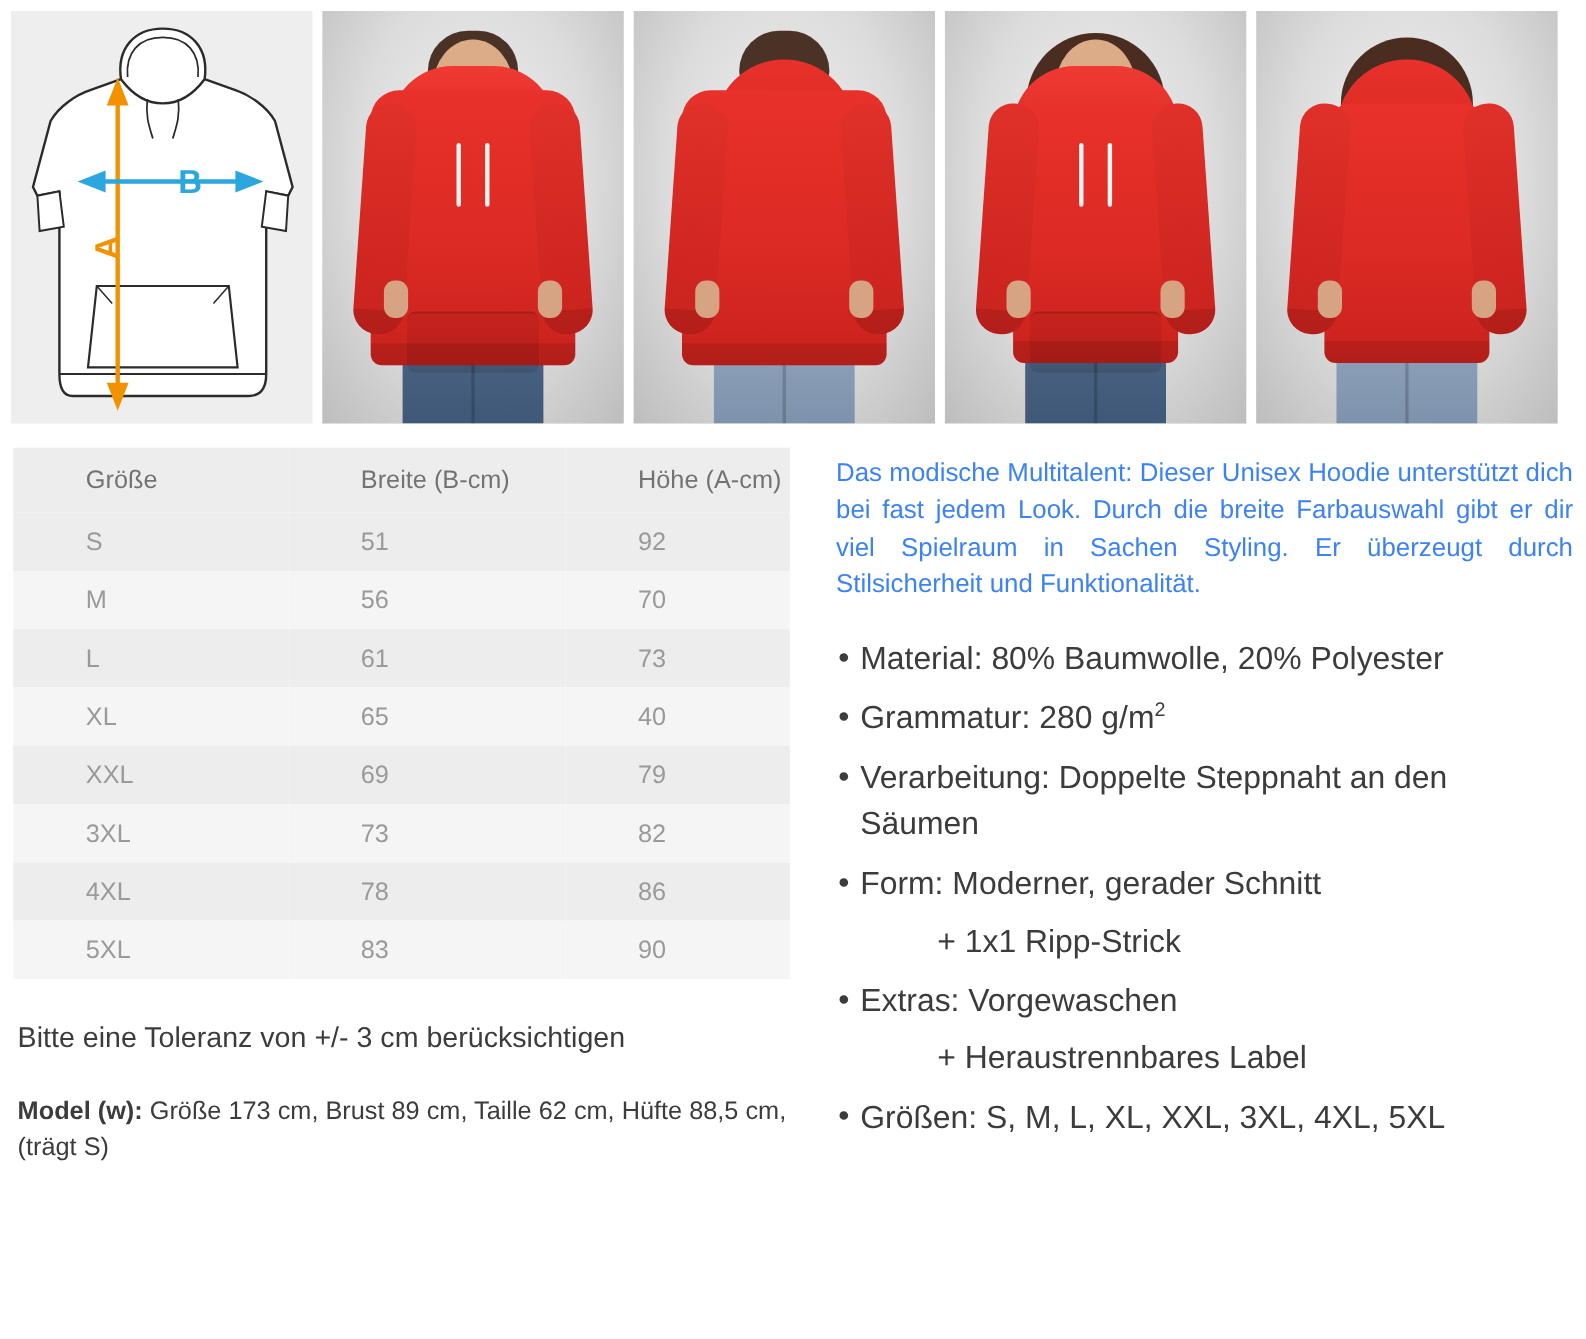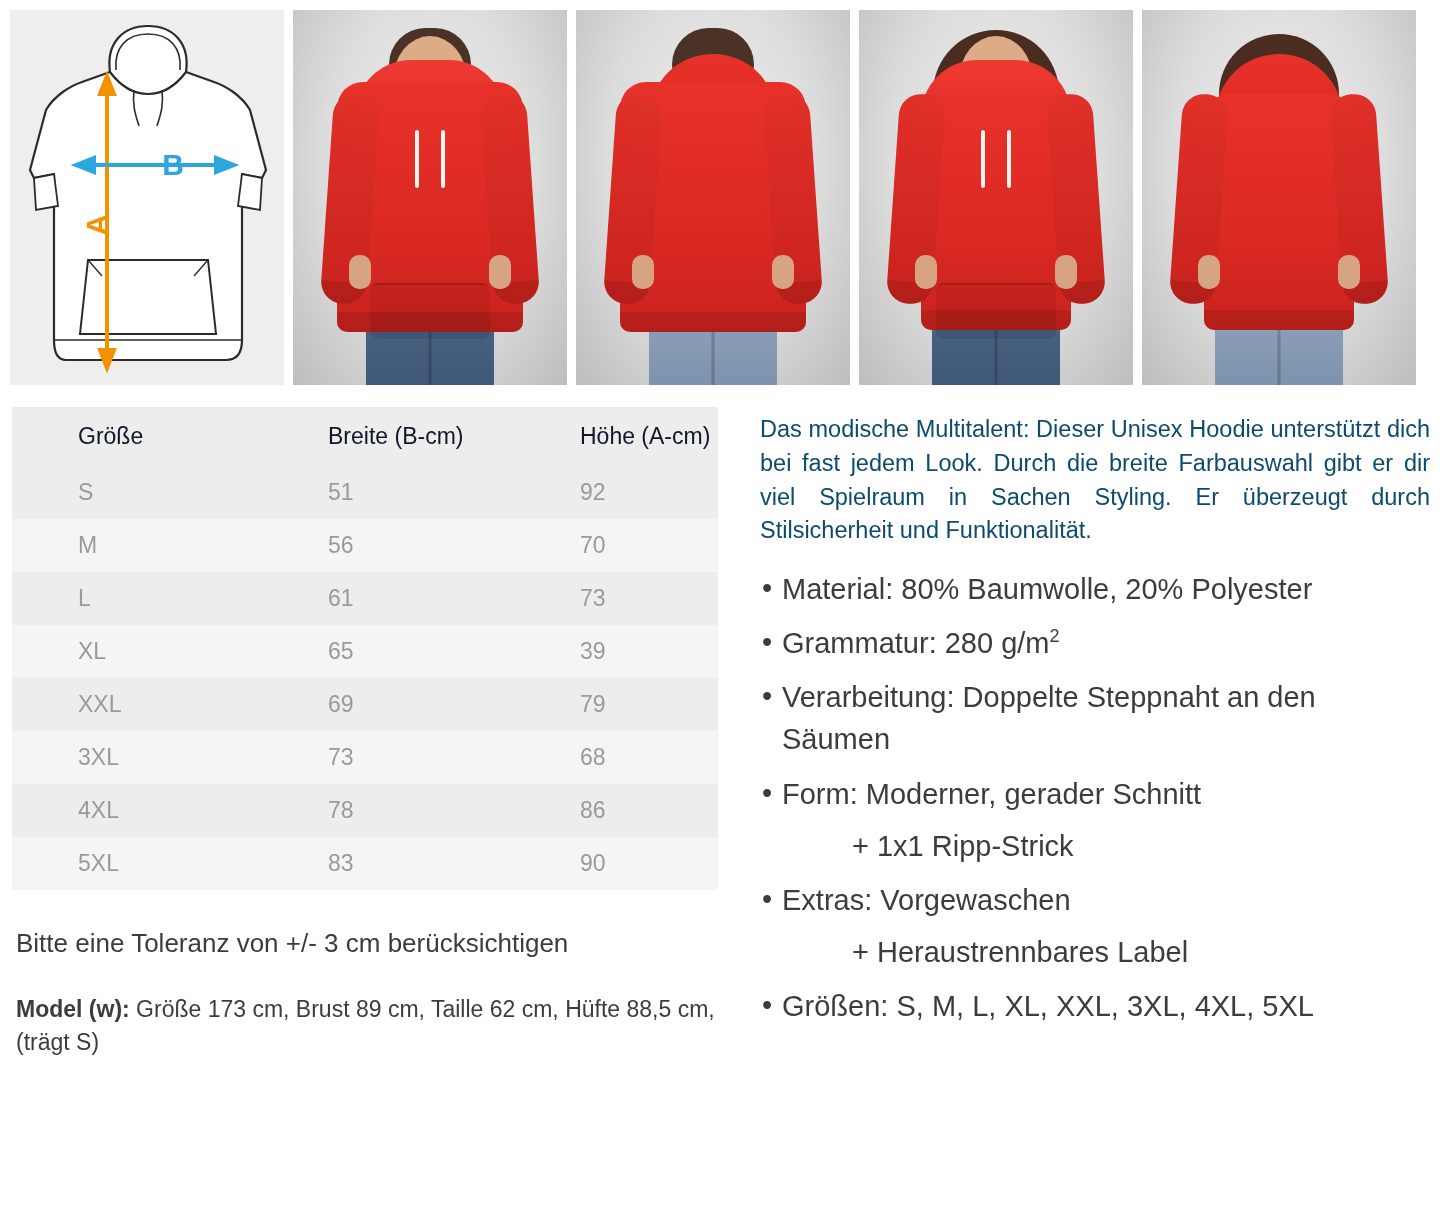--- a/index.html
+++ b/index.html
@@ -140,21 +140,21 @@
 
   table.size-table {
     width: 706px;
     border-collapse: collapse;
     table-layout: fixed;
   }
   table.size-table th {
     text-align: left;
     font-weight: normal;
     font-size: 23px;
-    color: #0f172a;
+    color: #737373;
     padding: 16px 0 16px 66px;
     background: #ededed;
   }
   table.size-table td {
     font-size: 23px;
     color: #9a9a9a;
     padding: 13px 0 13px 66px;
   }
   table.size-table tr.odd td { background: #ededed; }
   table.size-table tr.even td { background: #f5f5f5; }
@@ -171,23 +171,23 @@
     font-size: 23px;
     color: #3c3c3c;
     margin: 34px 0 0 4px;
     line-height: 1.45;
   }
   .model-note b { font-weight: bold; }
 
   .desc {
     font-size: 23.5px;
     line-height: 1.44;
-    color: #0c4a6e;
+    color: #3b82f6;
     text-align: justify;
-    margin: 0 0 20px 0;
+    margin: 0 0 30px 0;
     max-width: 676px;
   }
   ul.features {
     list-style: none;
     margin: 0;
     padding: 0;
     font-size: 29px;
     line-height: 1.45;
     color: #3c3c3c;
   }
@@ -367,31 +367,31 @@
           <td>70</td>
         </tr>
         <tr class="odd">
           <td>L</td>
           <td>61</td>
           <td>73</td>
         </tr>
         <tr class="even">
           <td>XL</td>
           <td>65</td>
-          <td>39</td>
+          <td>40</td>
         </tr>
         <tr class="odd">
           <td>XXL</td>
           <td>69</td>
           <td>79</td>
         </tr>
         <tr class="even">
           <td>3XL</td>
           <td>73</td>
-          <td>68</td>
+          <td>82</td>
         </tr>
         <tr class="odd">
           <td>4XL</td>
           <td>78</td>
           <td>86</td>
         </tr>
         <tr class="even">
           <td>5XL</td>
           <td>83</td>
           <td>90</td>

